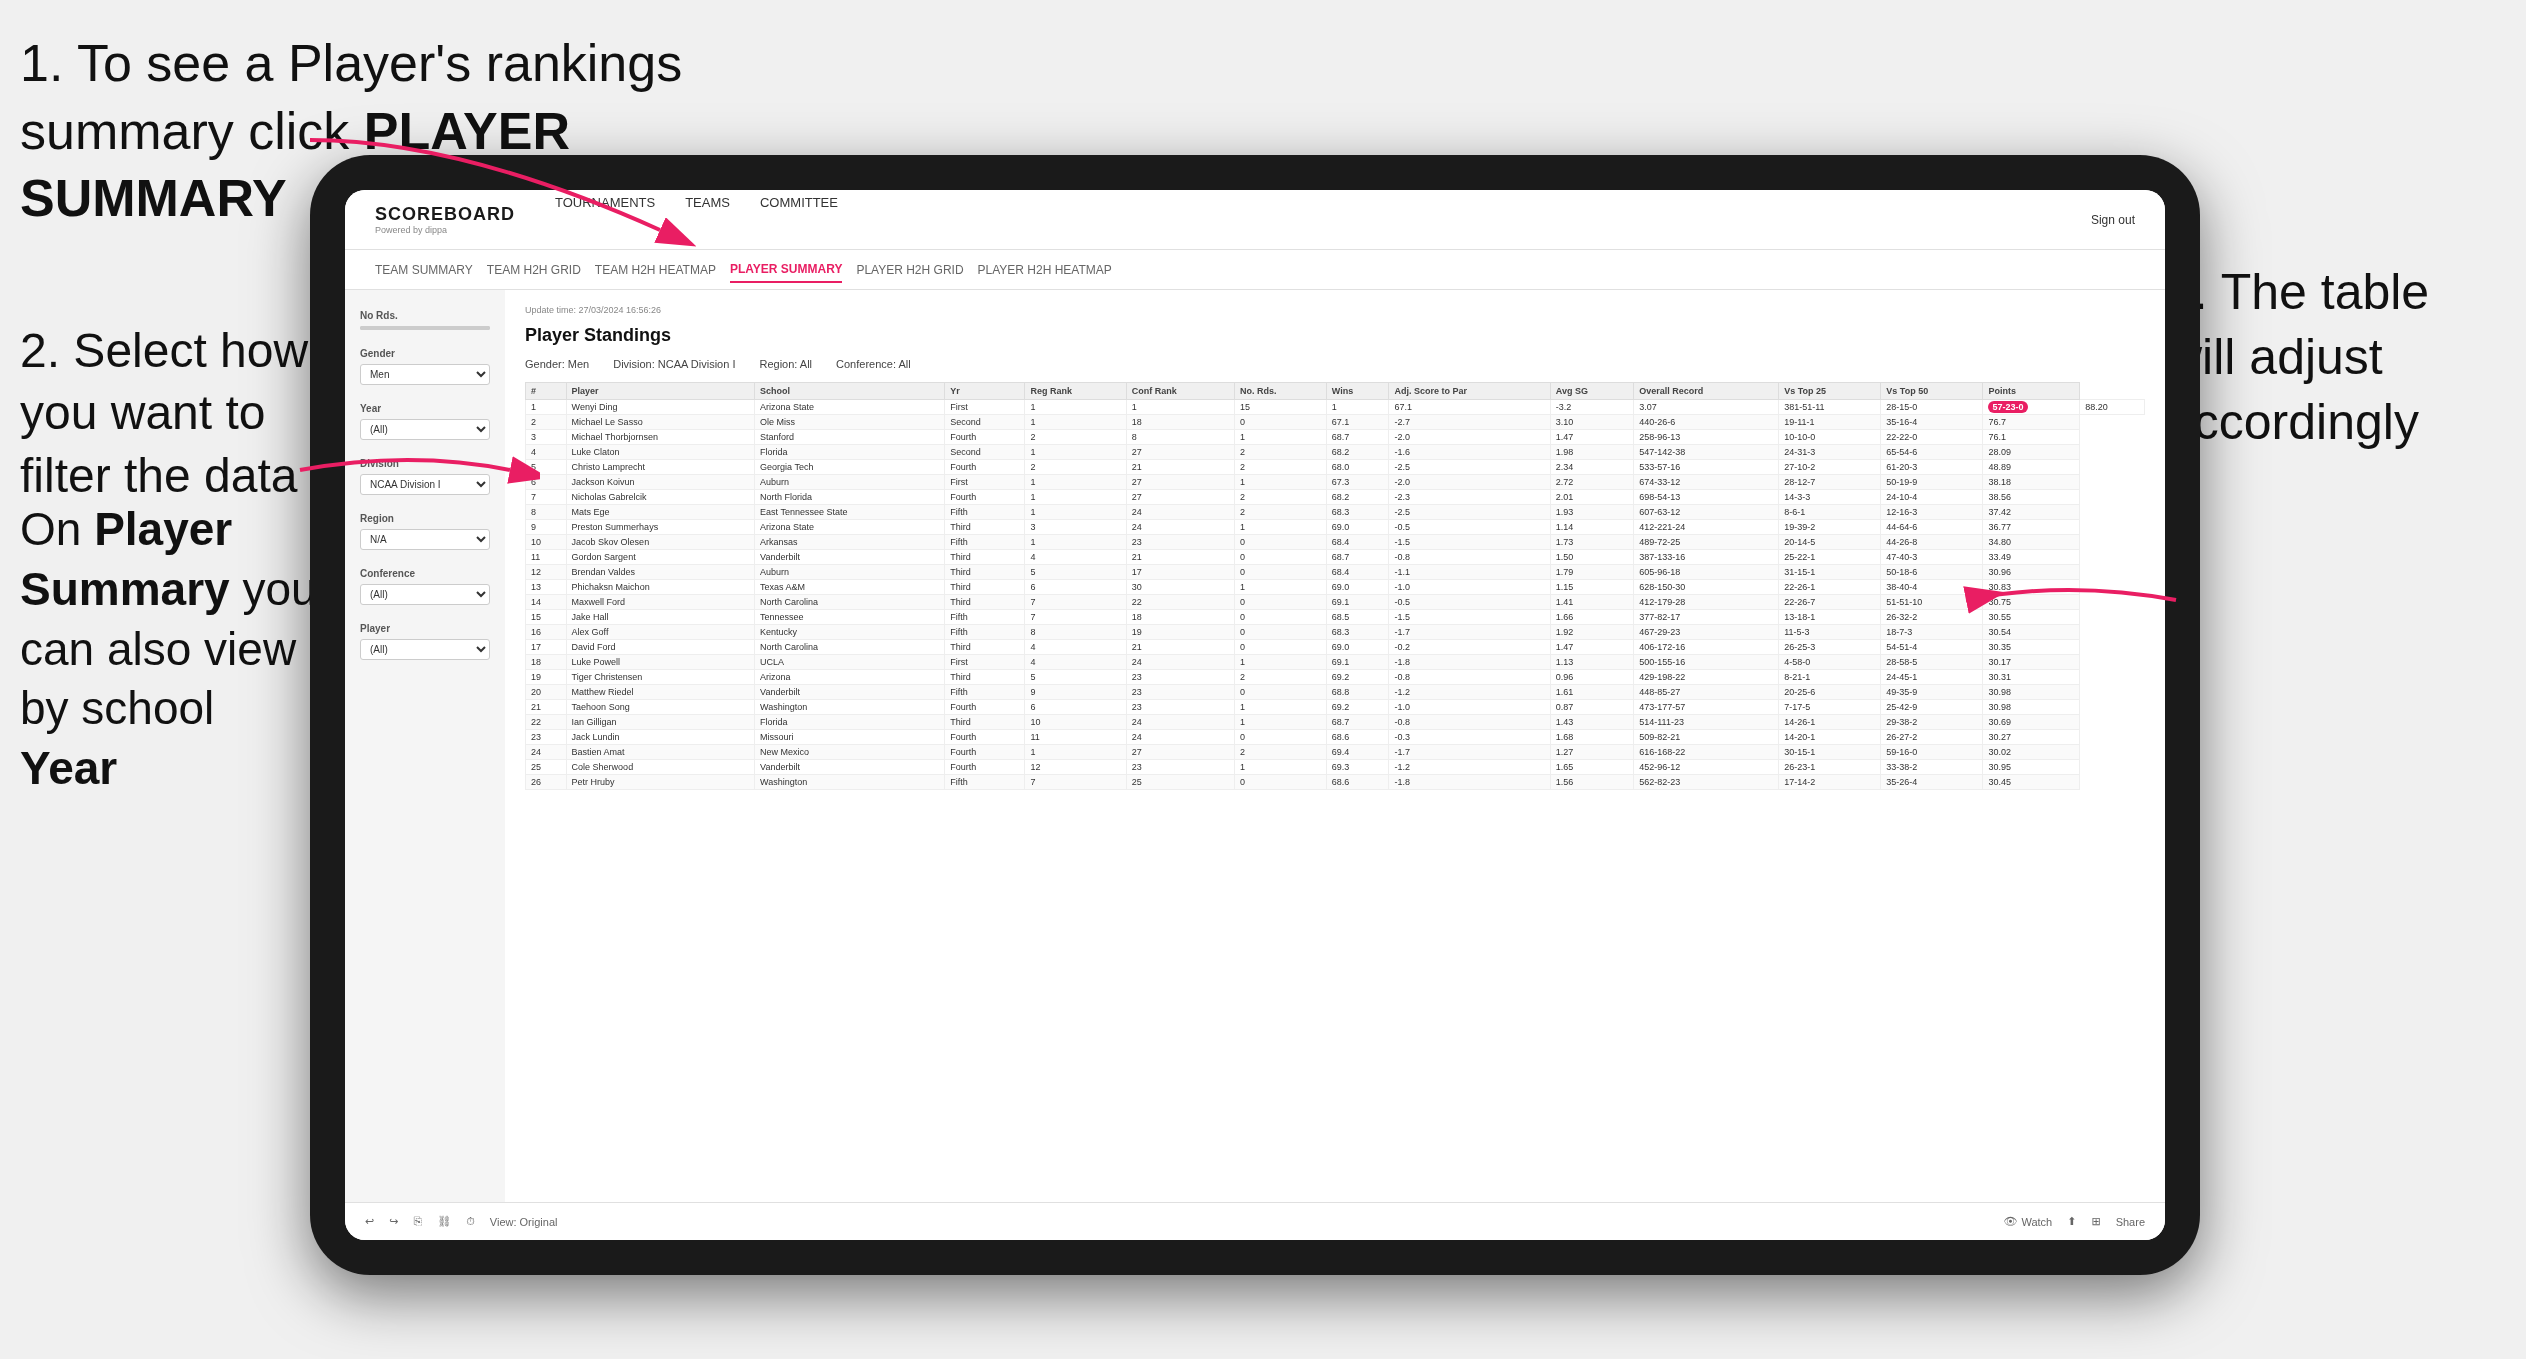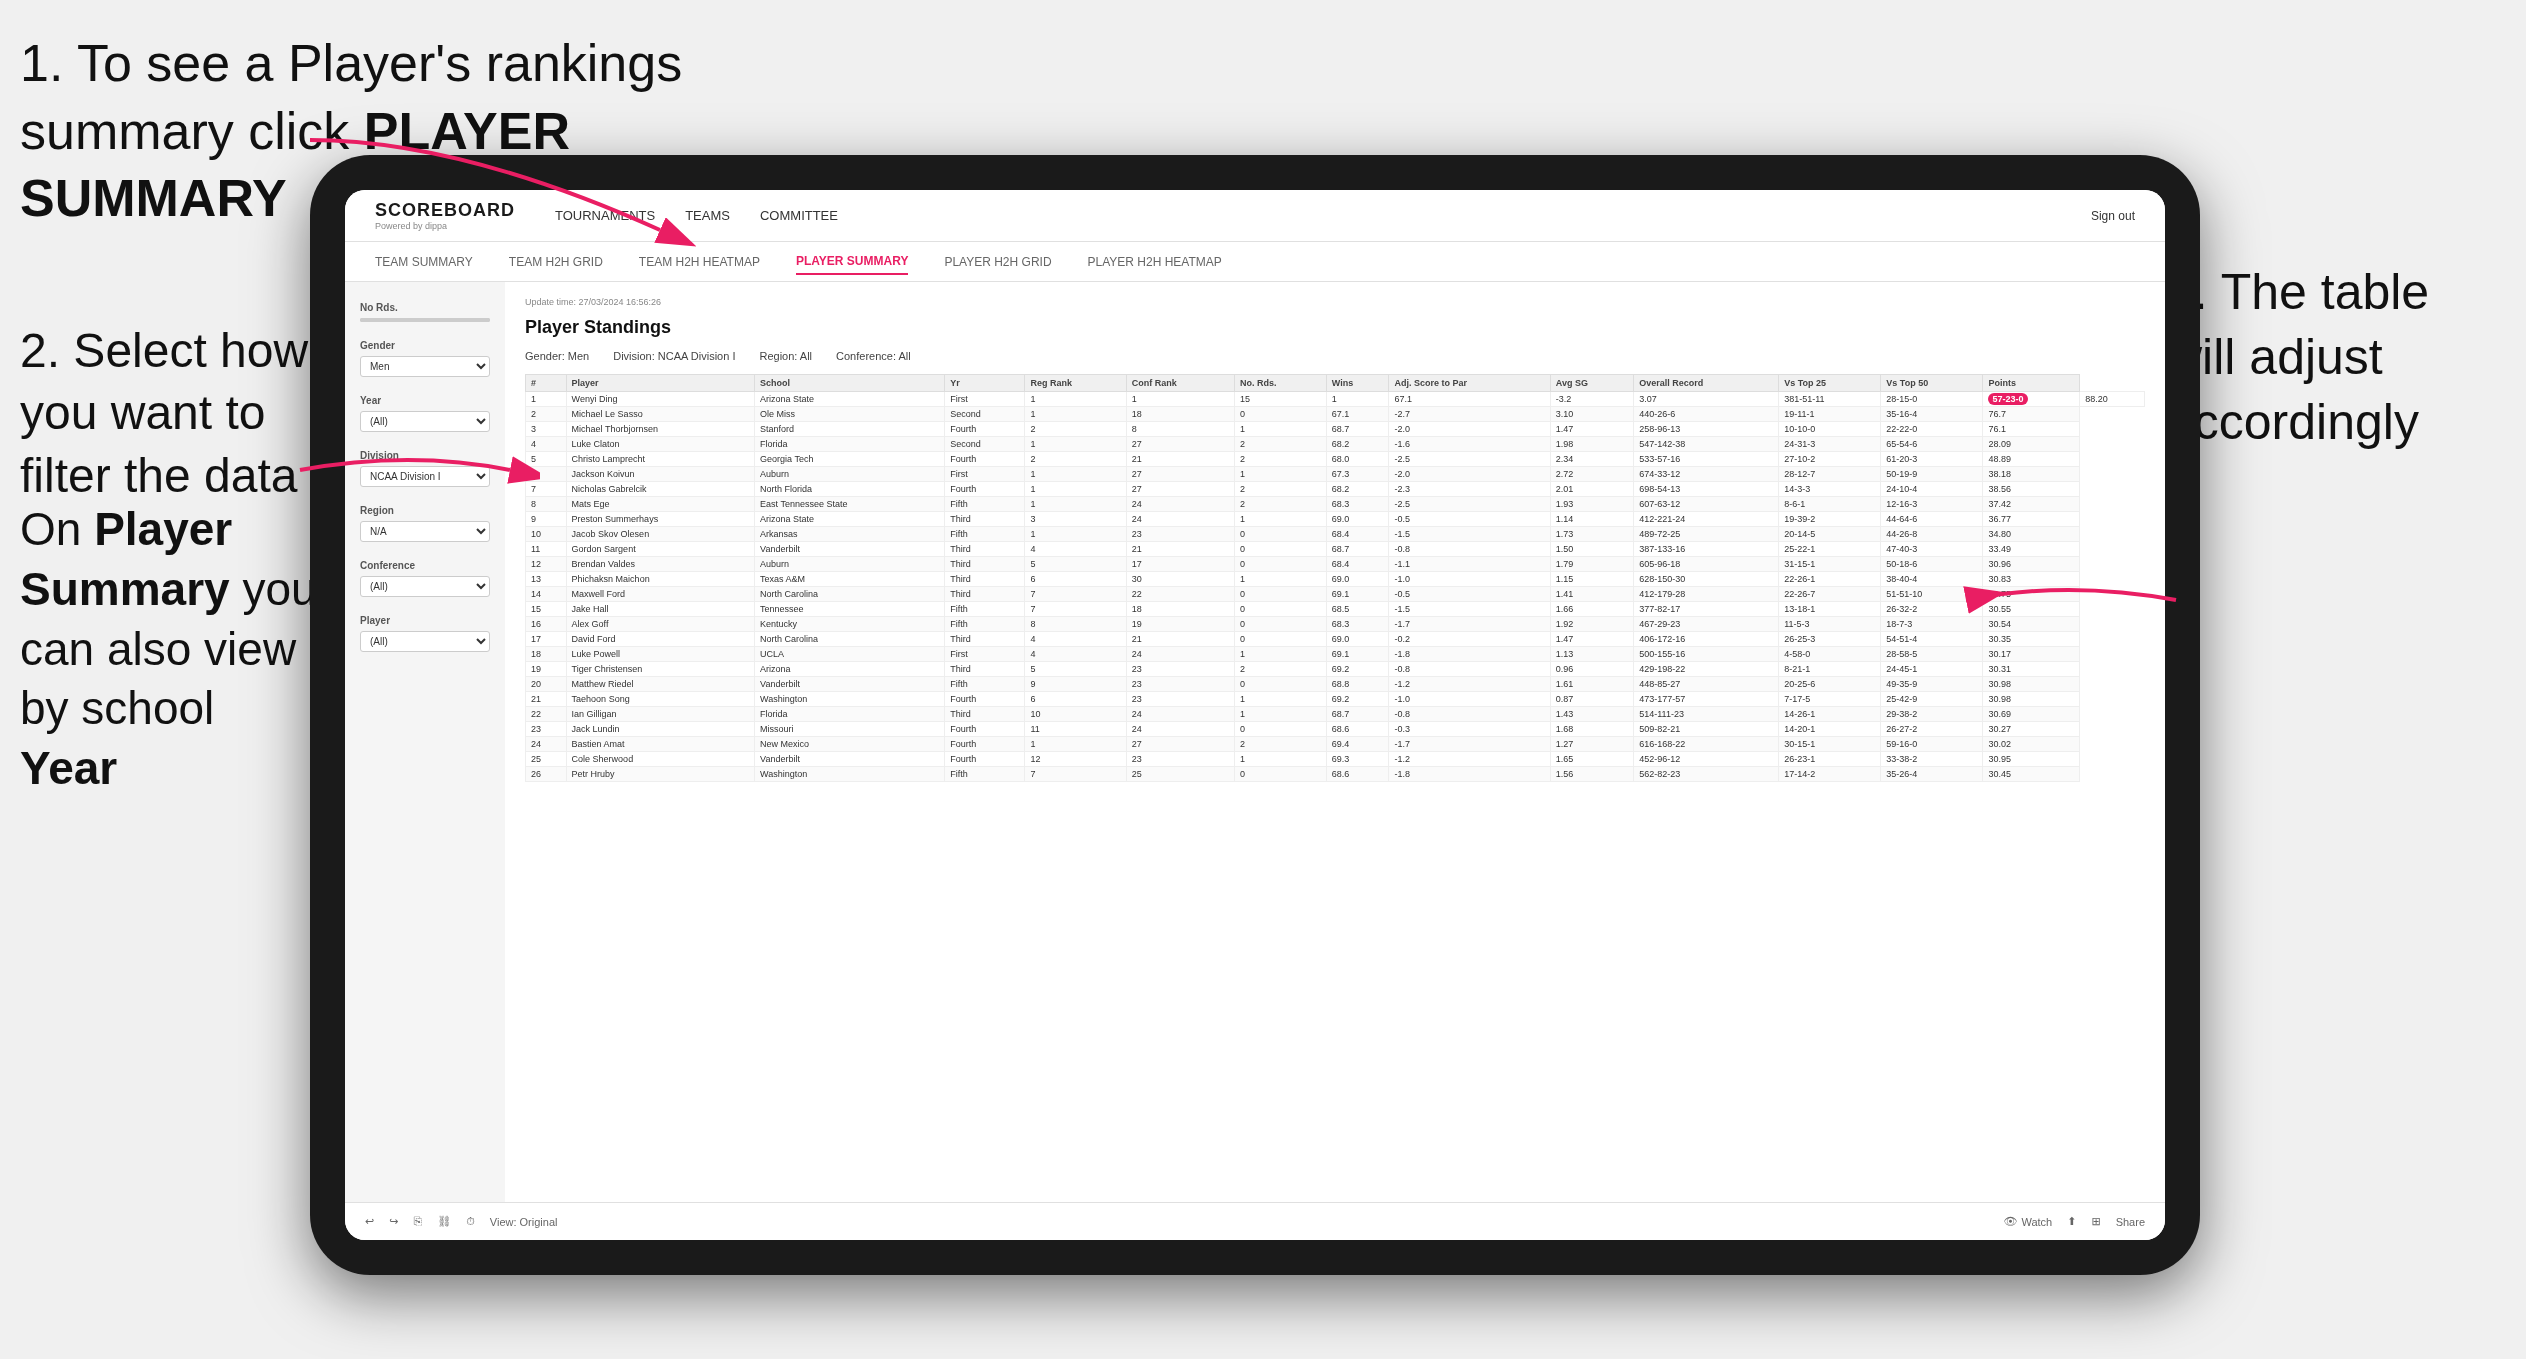--- a/index.html
+++ b/index.html
@@ -70,23 +70,22 @@
       overflow: hidden;
       display: flex;
       flex-direction: column;
     }
 
     
     .navbar {
       background: #fff;
       border-bottom: 1px solid #e0e0e0;
       display: flex;
-      align-items: center;
       padding: 0 30px;
-      height: 52px;
+      height: 60px;
       flex-shrink: 0;
     }
 
     .logo-area {
       display: flex;
       align-items: center;
       margin-right: 40px;
     }
 
     .logo-text {
@@ -125,21 +124,21 @@
     }
 
     
     .subnav {
       background: #fff;
       border-bottom: 1px solid #e0e0e0;
       display: flex;
       align-items: center;
       padding: 0 30px;
       height: 40px;
-      gap: 36px;
+      gap: 14px;
       flex-shrink: 0;
     }
 
     .subnav-item {
       font-size: 12px;
       color: #666;
       cursor: pointer;
       padding: 5px 0;
       white-space: nowrap;
     }

